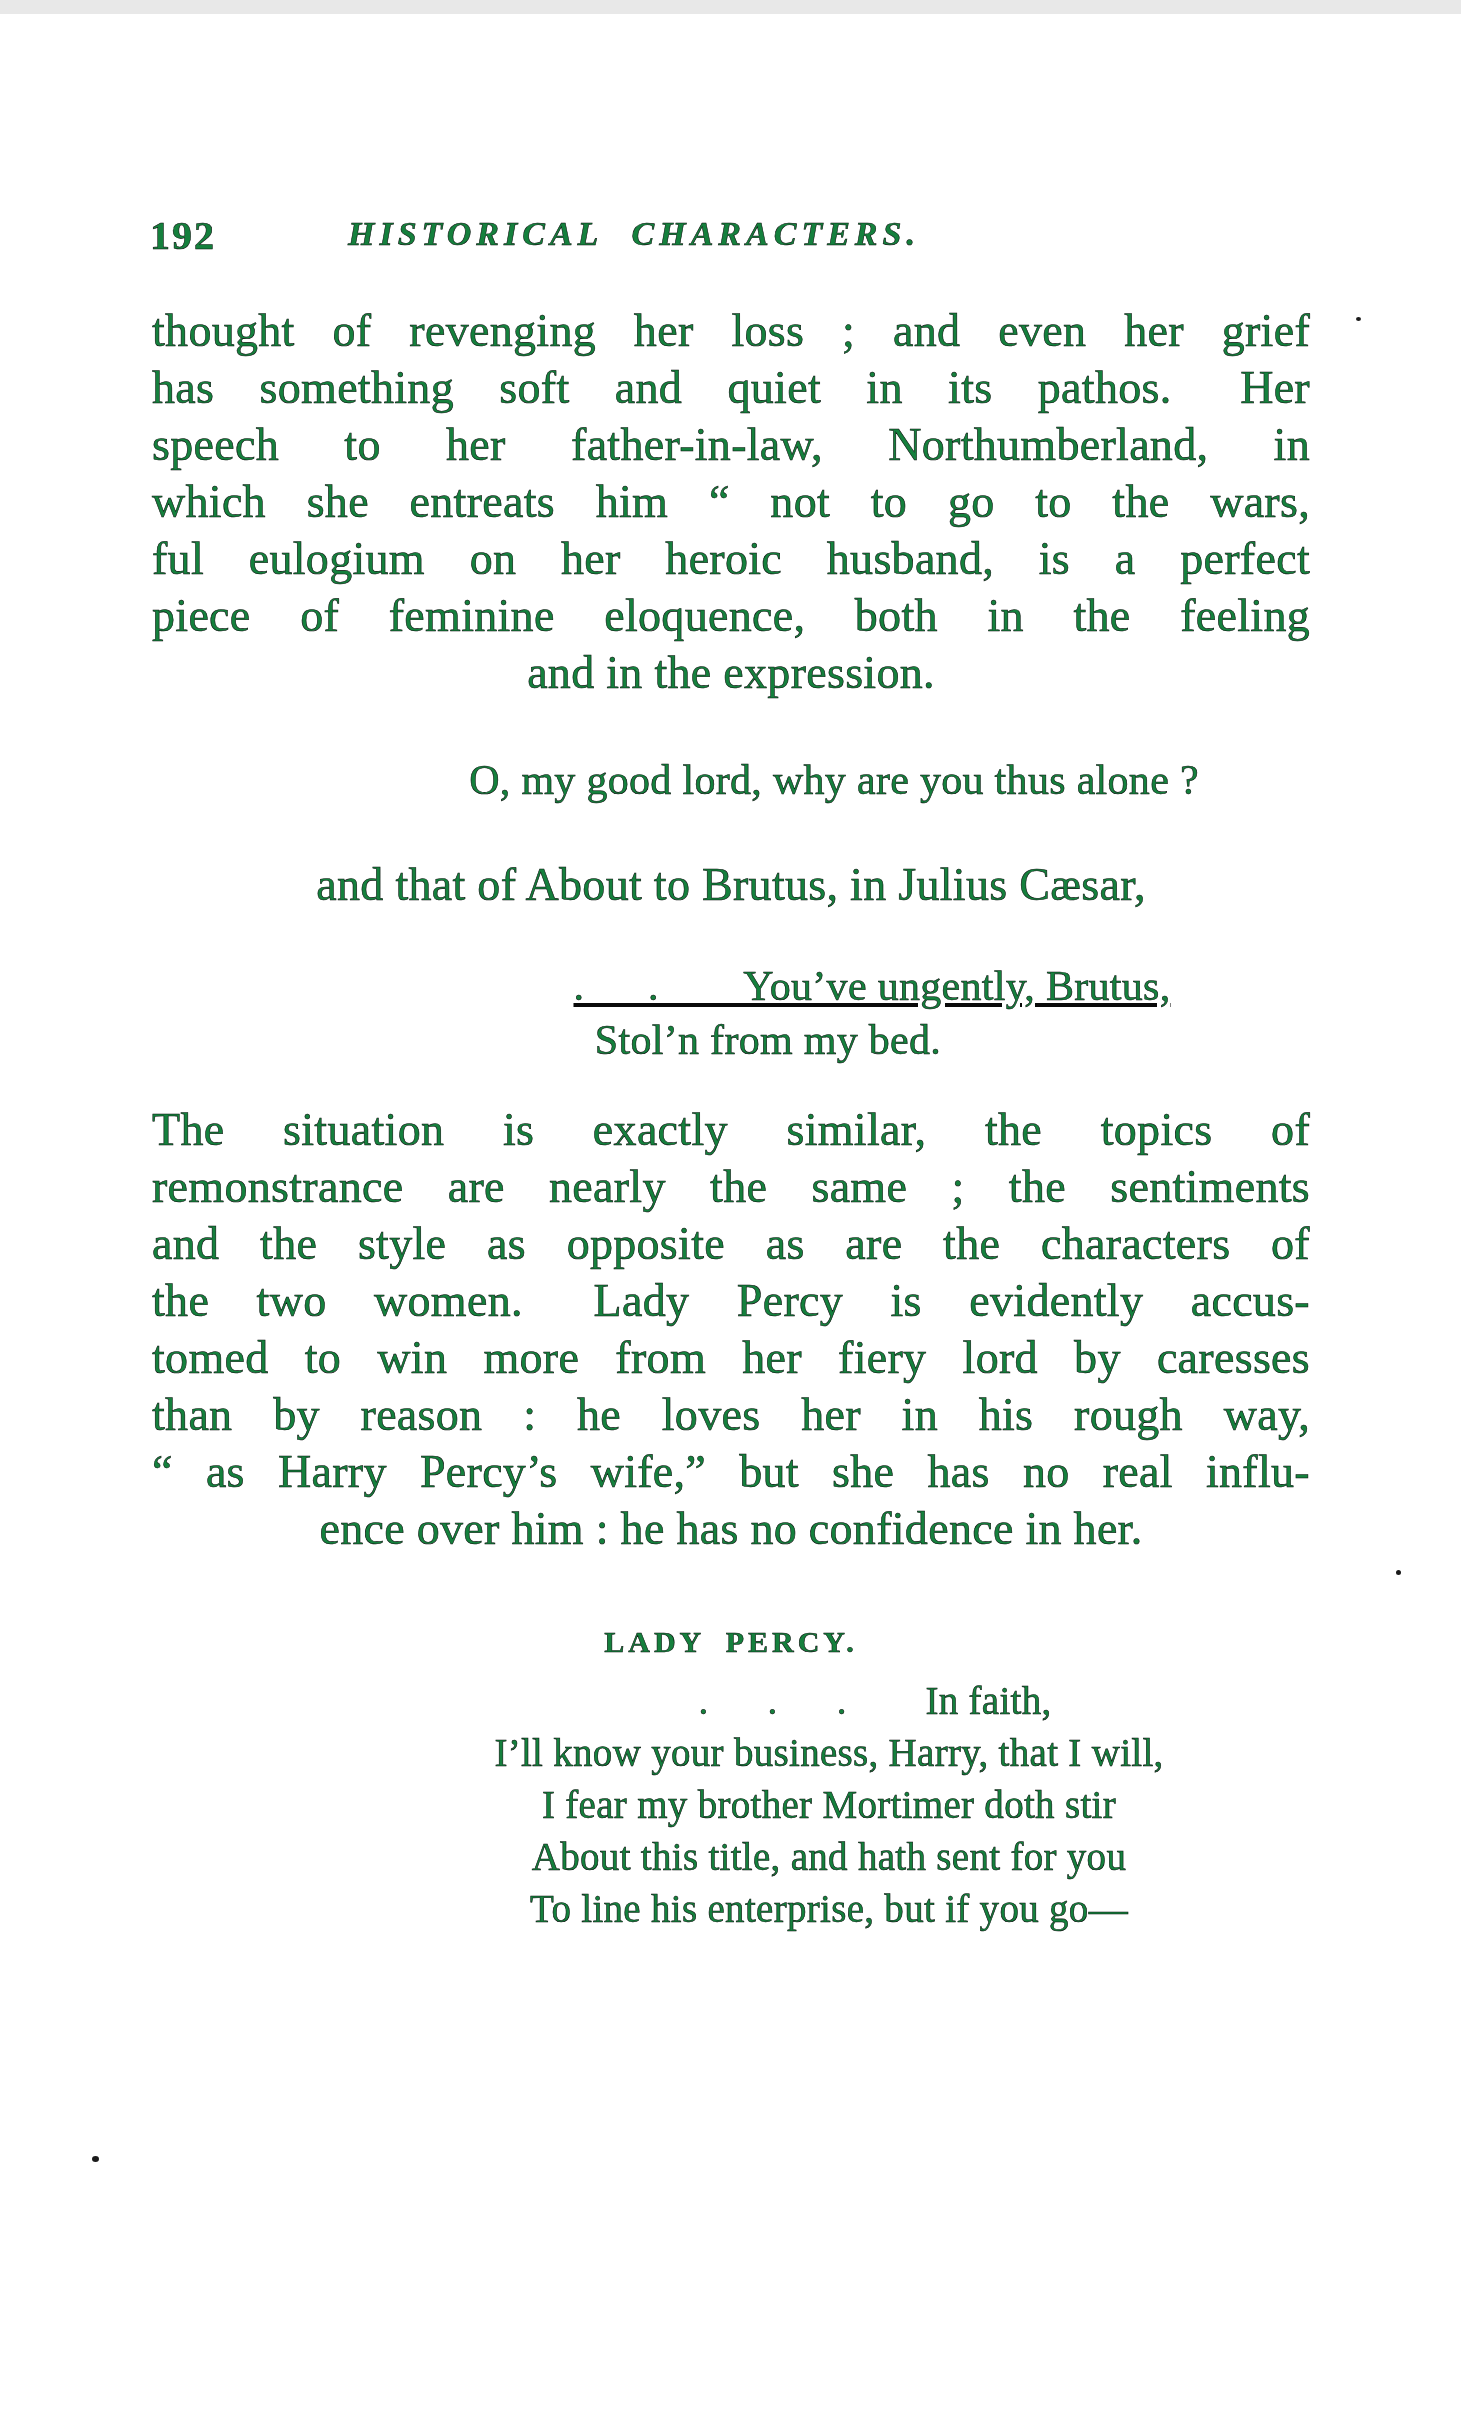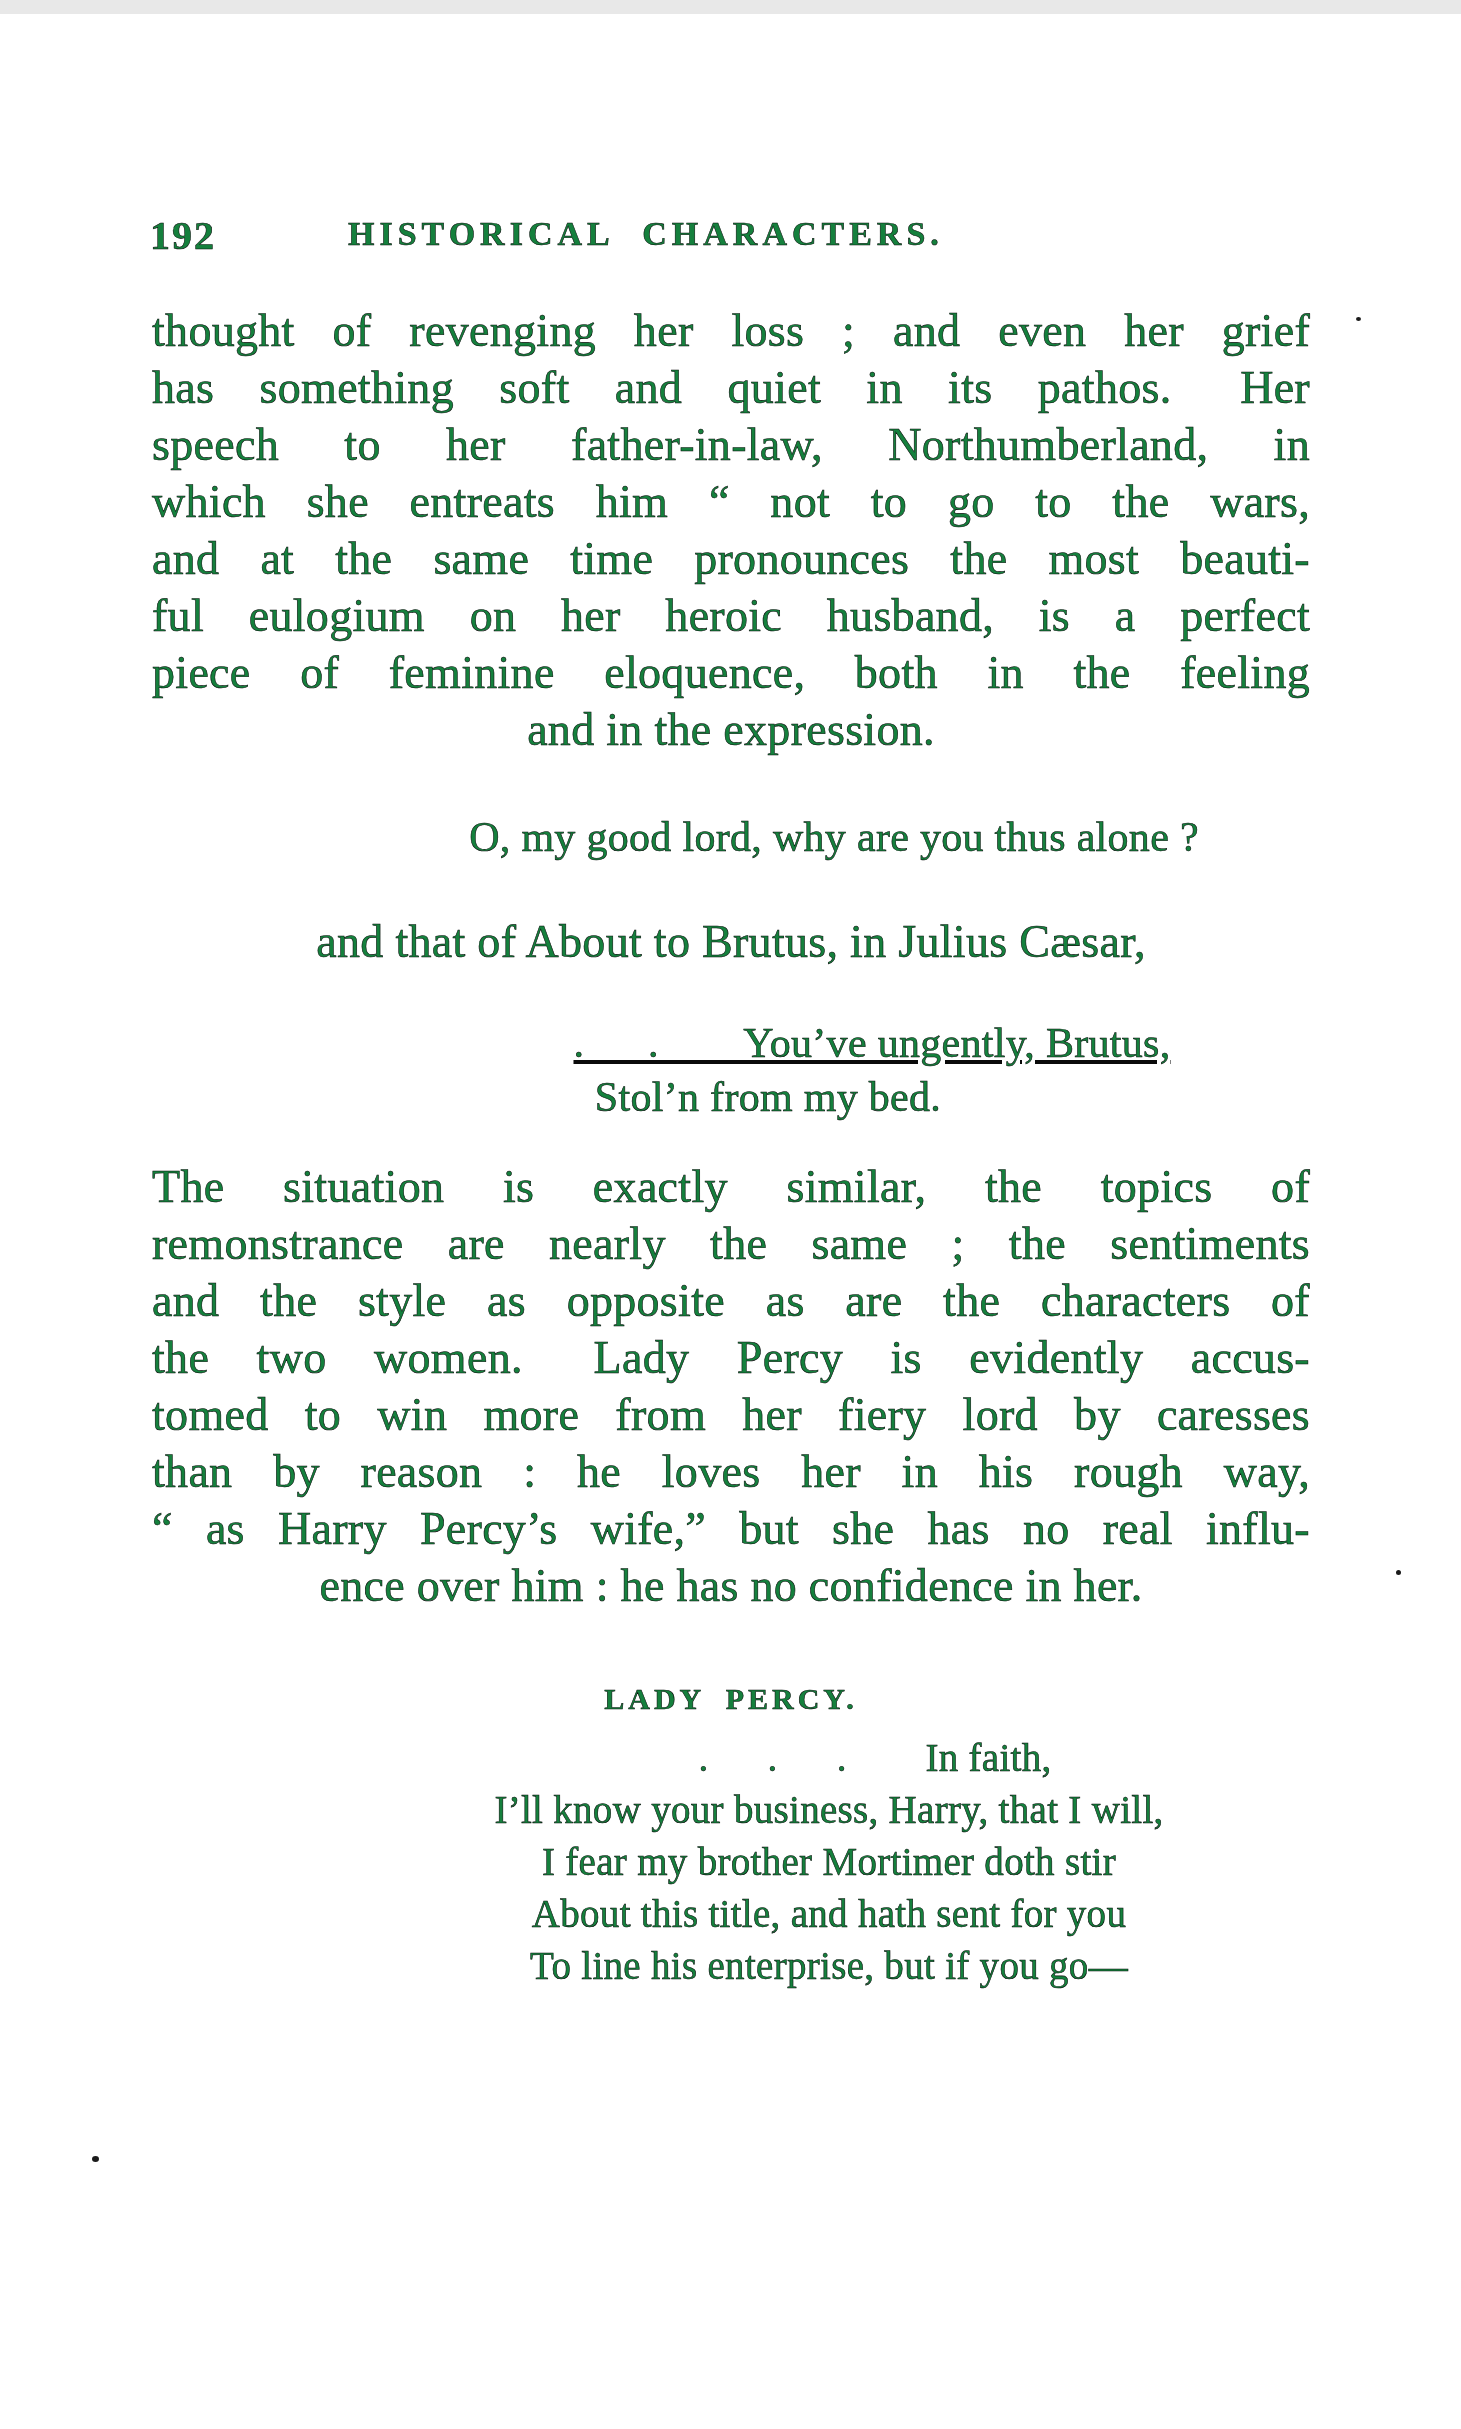--- a/index.html
+++ b/index.html
@@ -38,20 +38,21 @@
   }
   .running-title {
     position: absolute;
     left: 348px;
     top: 3px;
     font-size: 34px;
     font-weight: bold;
     letter-spacing: 5px;
     word-spacing: 16px;
     white-space: nowrap;
+    font-style: italic;
   }
 
   
   .text-block {
     position: absolute;
     top: 288px;
     left: 152px;
     width: 1158px;
     font-size: 46px;
     line-height: 57px;
@@ -122,21 +123,20 @@
     <span class="running-title">HISTORICAL CHARACTERS.</span>
   </header>
 
   <main class="text-block">
 
     <p class="para">
       <span class="line j">thought of revenging her loss ; and even her grief</span>
       <span class="line j">has something soft and quiet in its pathos.  Her</span>
       <span class="line j">speech to her father-in-law, Northumberland, in</span>
       <span class="line j">which she entreats him “ not to go to the wars,</span>
-      <span class="line j">and at the same time pronounces the most beauti-</span>
       <span class="line j">ful eulogium on her heroic husband, is a perfect</span>
       <span class="line j">piece of feminine eloquence, both in the feeling</span>
       <span class="line plain">and in the expression.</span>
     </p>
 
     <p class="para">
     </p>
 
     <div class="quote quote-1">
       <span class="line plain">O, my good lord, why are you thus alone ?</span>

